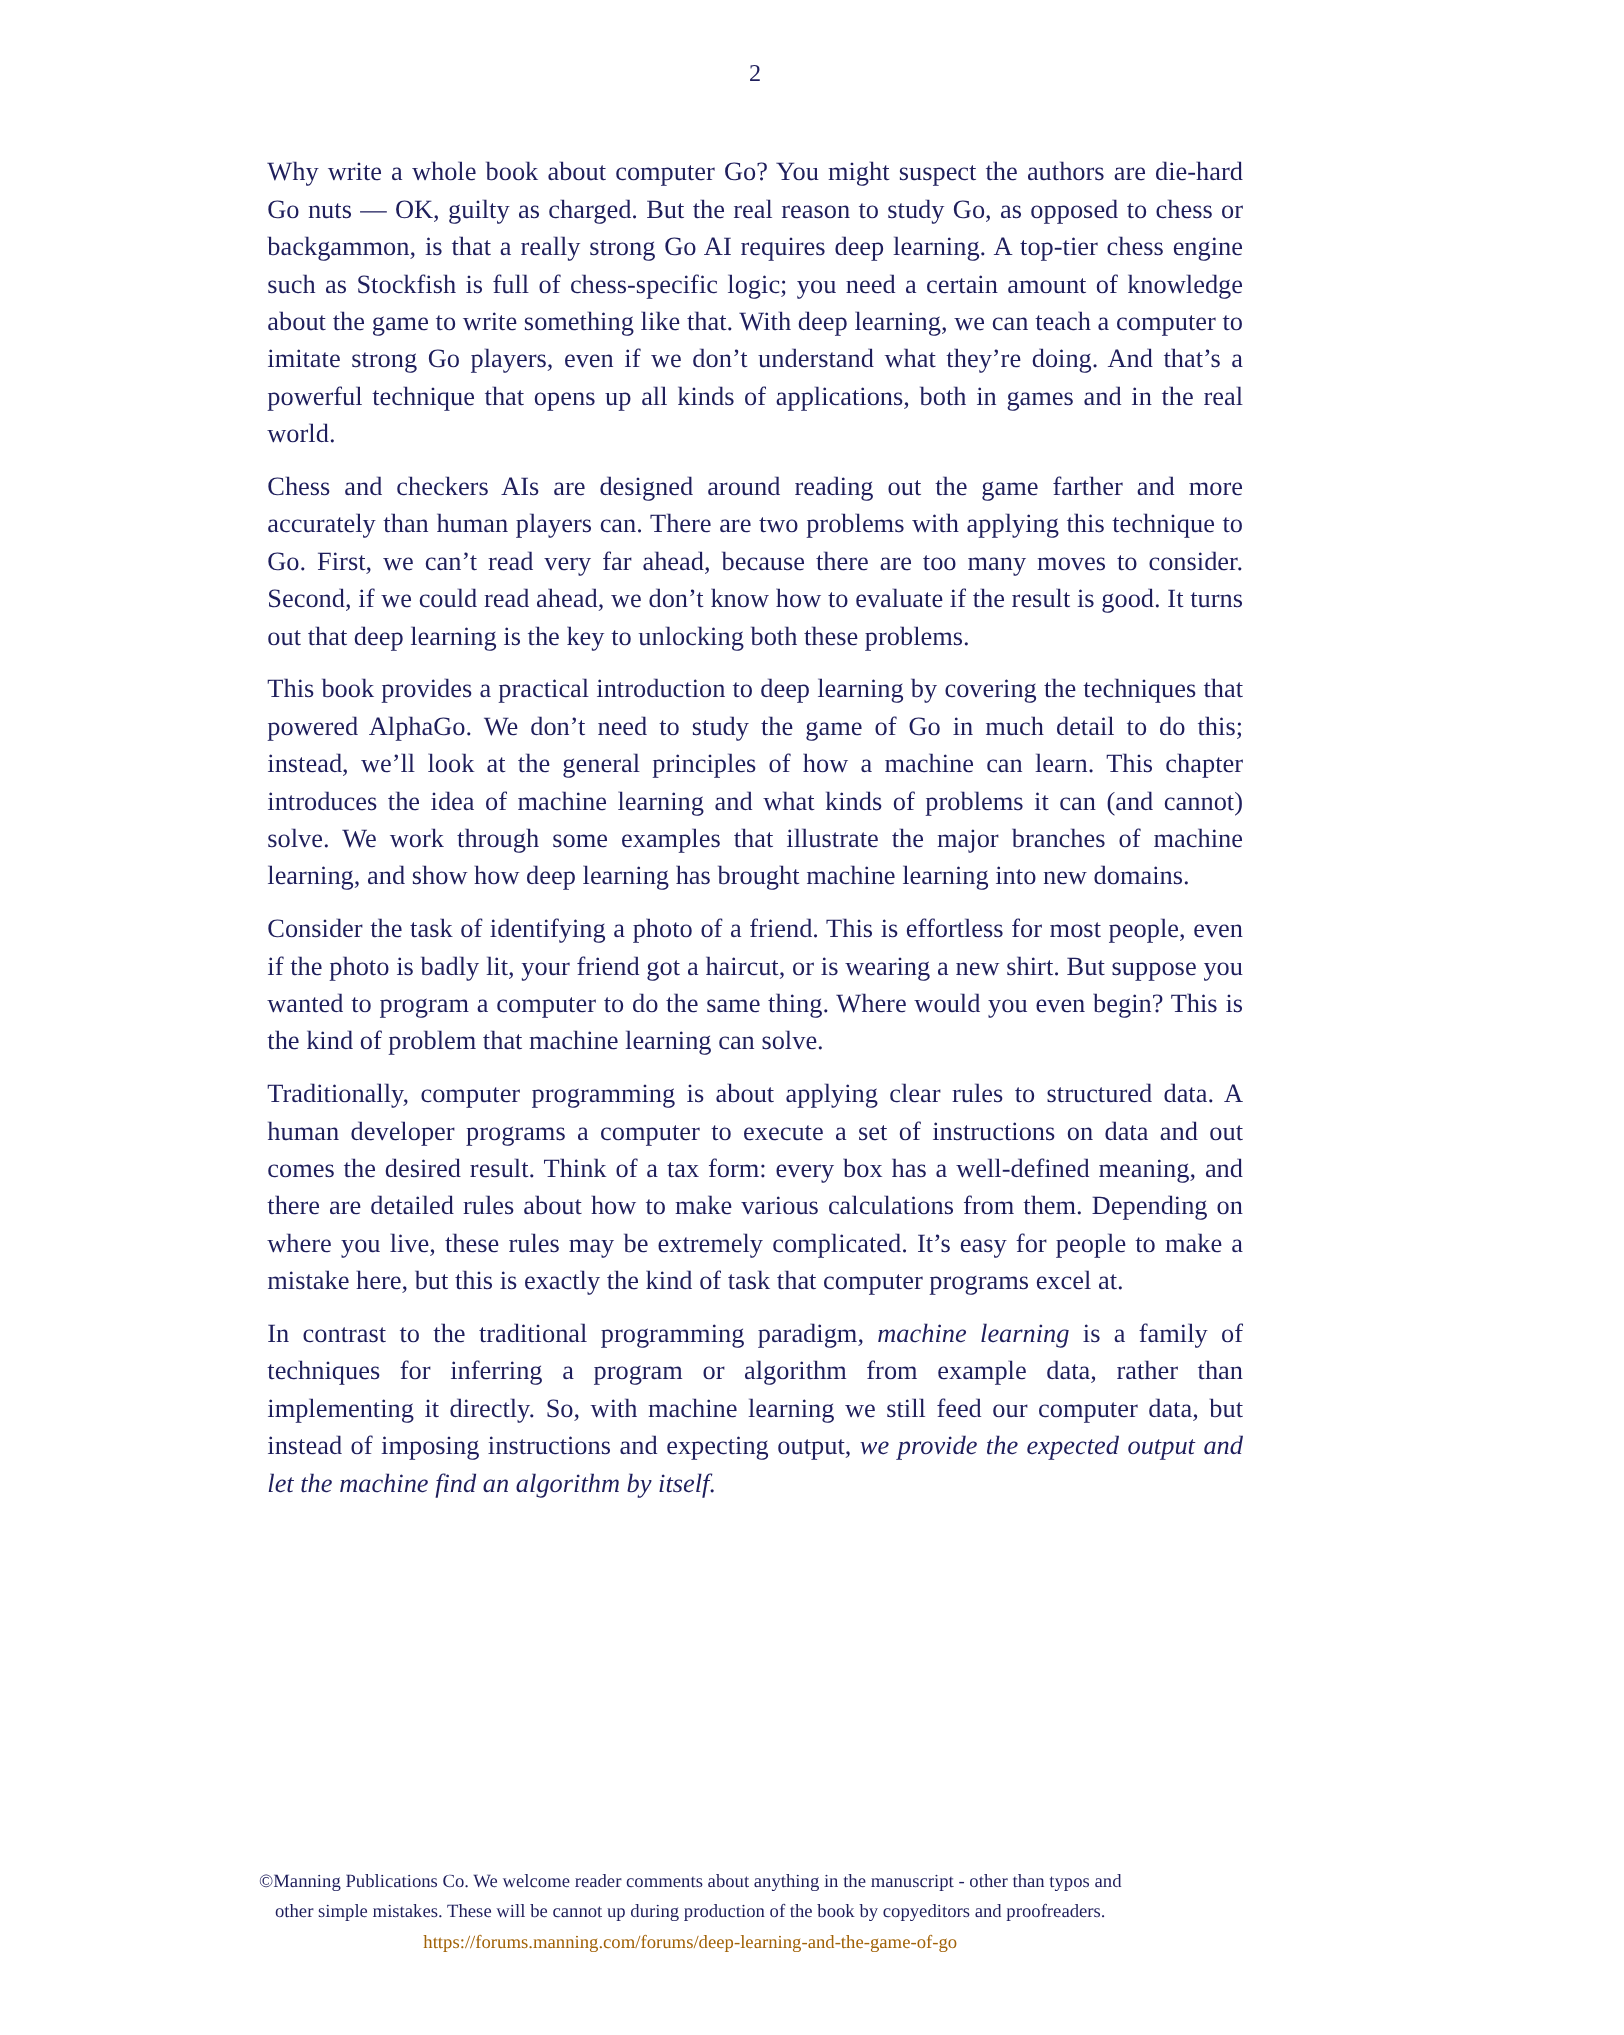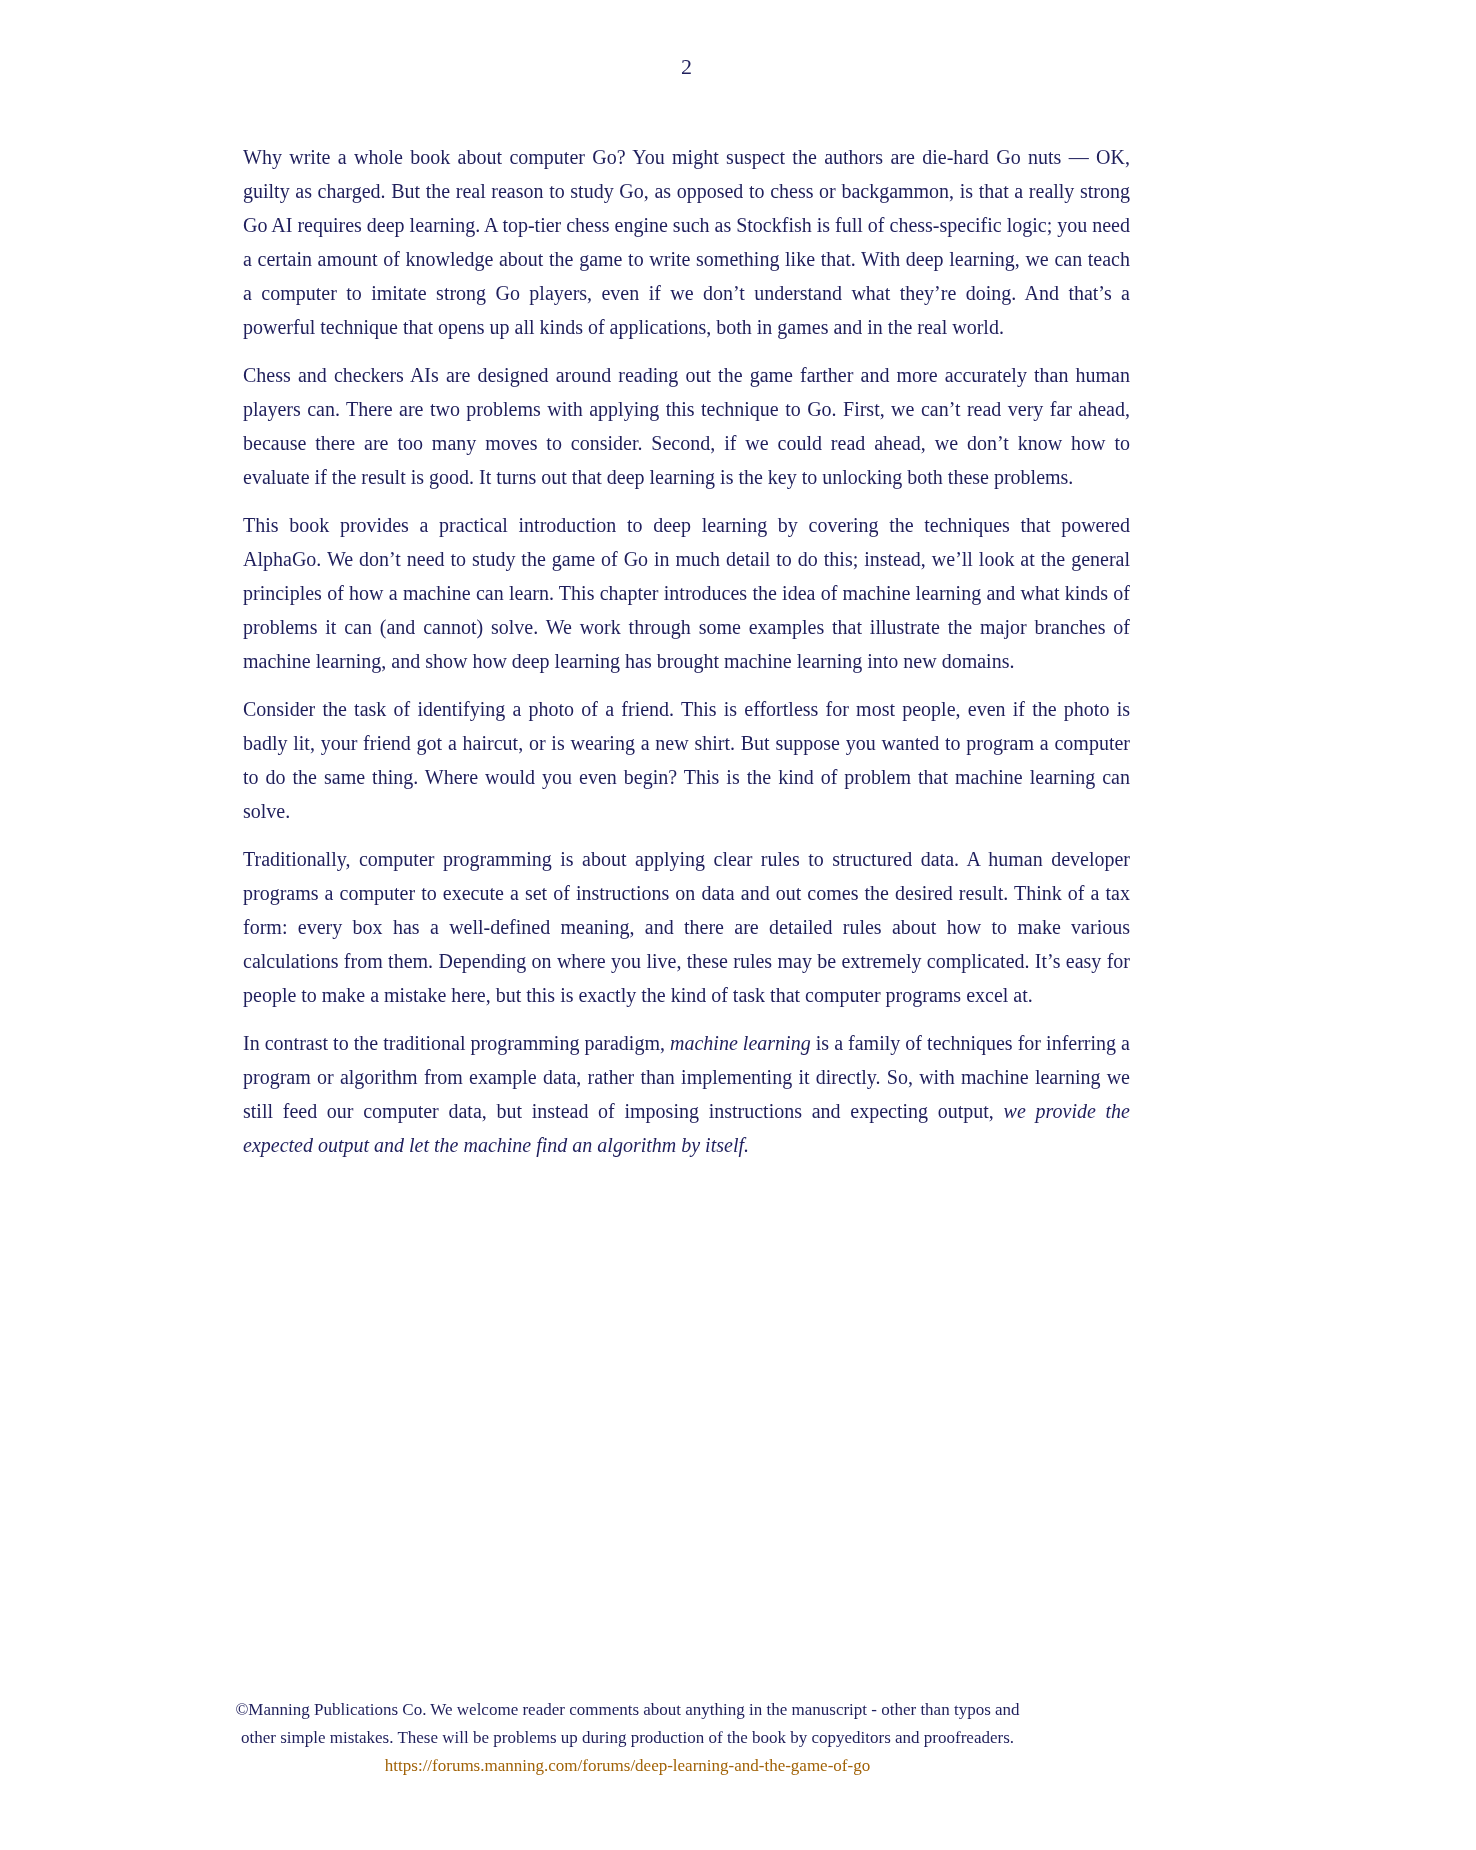--- a/index.html
+++ b/index.html
@@ -19,21 +19,21 @@
     overflow: hidden;
   }
   .page-number {
     text-align: center;
     font-size: 22px;
     line-height: 30px;
     margin-bottom: 58px;
   }
   .body-copy p {
     margin: 0 0 14px 0;
-    font-size: 20px;
+    font-size: 24px;
     line-height: 34px;
     text-align: justify;
   }
   .section-heading {
     display: flex;
     align-items: baseline;
     margin: 26px 0 20px -80px;
     font-family: "Liberation Sans", sans-serif;
     font-weight: bold;
     font-style: italic;
@@ -84,19 +84,19 @@
     <p>Traditionally, computer programming is about applying clear rules to structured data. A human developer programs a computer to execute a set of instructions on data and out comes the desired result. Think of a tax form: every box has a well-defined meaning, and there are detailed rules about how to make various calculations from them. Depending on where you live, these rules may be extremely complicated. It’s easy for people to make a mistake here, but this is exactly the kind of task that computer programs excel at.</p>
 
     <p>
       <span>In contrast to the traditional programming paradigm, </span><em>machine learning</em><span> is a family of techniques for inferring a program or algorithm from example data, rather than implementing it directly. So, with machine learning we still feed our computer data, but instead of imposing instructions and expecting output, </span><em>we provide the expected output and let the machine find an algorithm by itself.</em>
     </p>
 
   </div>
 
   <div class="footer">
     <div>©Manning Publications Co. We welcome reader comments about anything in the manuscript - other than typos and</div>
-    <div>other simple mistakes. These will be problems up during production of the book by copyeditors and proofreaders.</div>
+    <div>other simple mistakes. These will be cannot up during production of the book by copyeditors and proofreaders.</div>
     <div>
       <a class="footer-link">https://forums.manning.com/forums/deep-learning-and-the-game-of-go</a>
     </div>
   </div>
 
 </div>
 
 </body></html>

